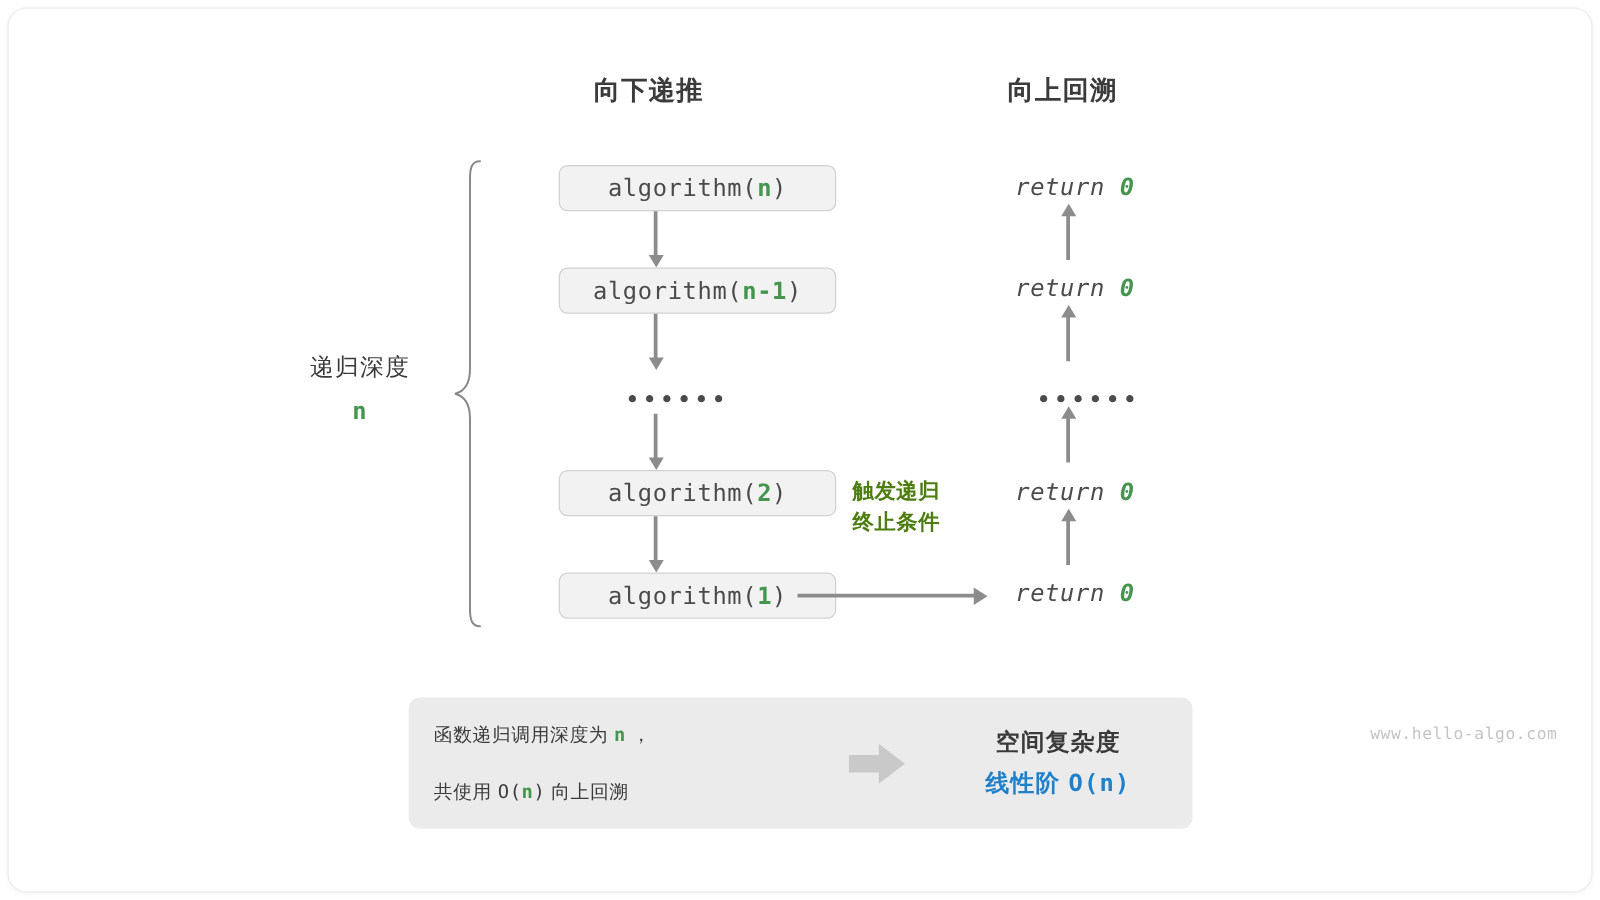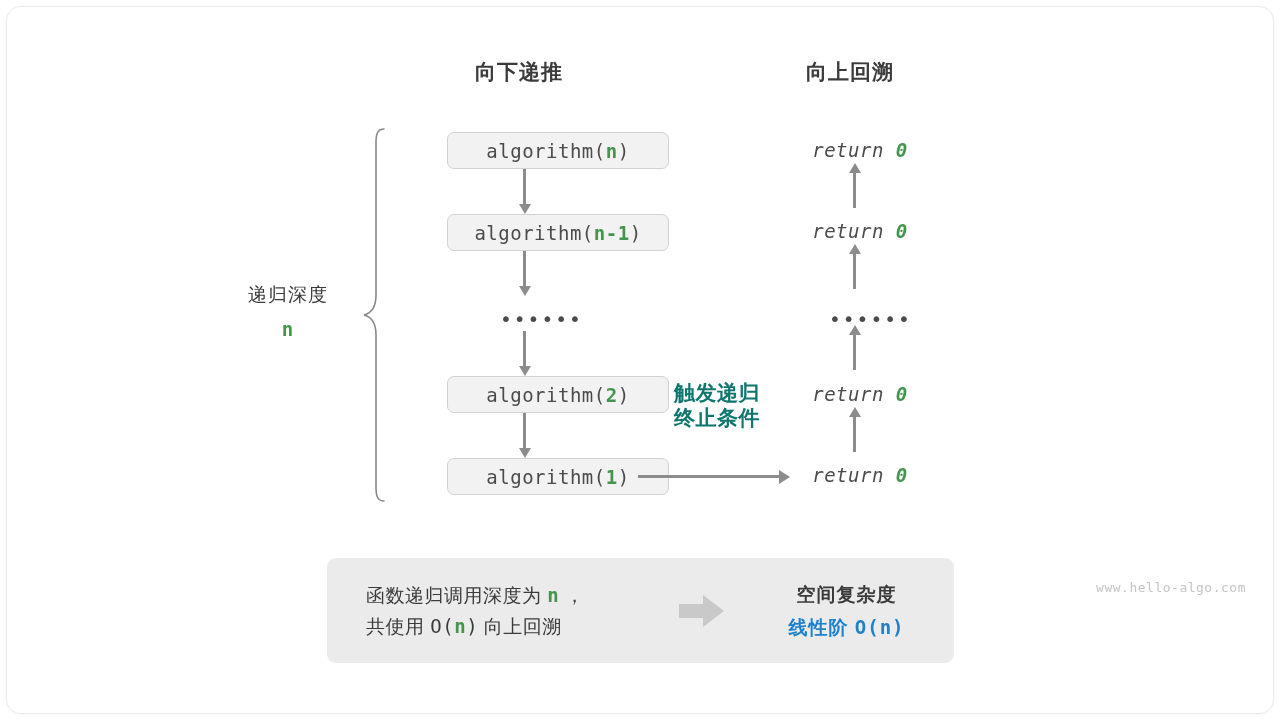--- a/index.html
+++ b/index.html
@@ -169,23 +169,23 @@
   }
 
   
   #trigger-note {
     position: absolute;
     left: 657px;
     top: 380px;
     width: 120px;
     text-align: center;
     font-weight: bold;
-    font-size: 21px;
+    font-size: 17px;
     line-height: 25px;
-    color: #0f766e;
+    color: #4d7c0f;
     letter-spacing: 0.5px;
   }
 
   
   #brace { position: absolute; left: 358px; top: 125px; }
 
   #depth-label {
     position: absolute;
     left: 218px;
     top: 278px;
@@ -212,23 +212,23 @@
     width: 627px;
     height: 105px;
     background: #ebebeb;
     border-radius: 9px;
     display: flex;
     align-items: center;
   }
 
   #summary-left {
     width: 338px;
-    padding-left: 39px;
-    font-size: 19px;
-    line-height: 31px;
+    padding-left: 20px;
+    font-size: 15px;
+    line-height: 44px;
     color: #3b3b3b;
     letter-spacing: 0.5px;
   }
   #summary-left .mono {
     font-family: "DejaVu Sans Mono", "Liberation Mono", monospace;
   }
   #summary-left .gn { color: #46954f; font-weight: bold;
     font-family: "DejaVu Sans Mono", "Liberation Mono", monospace; }
 
   #block-arrow {

